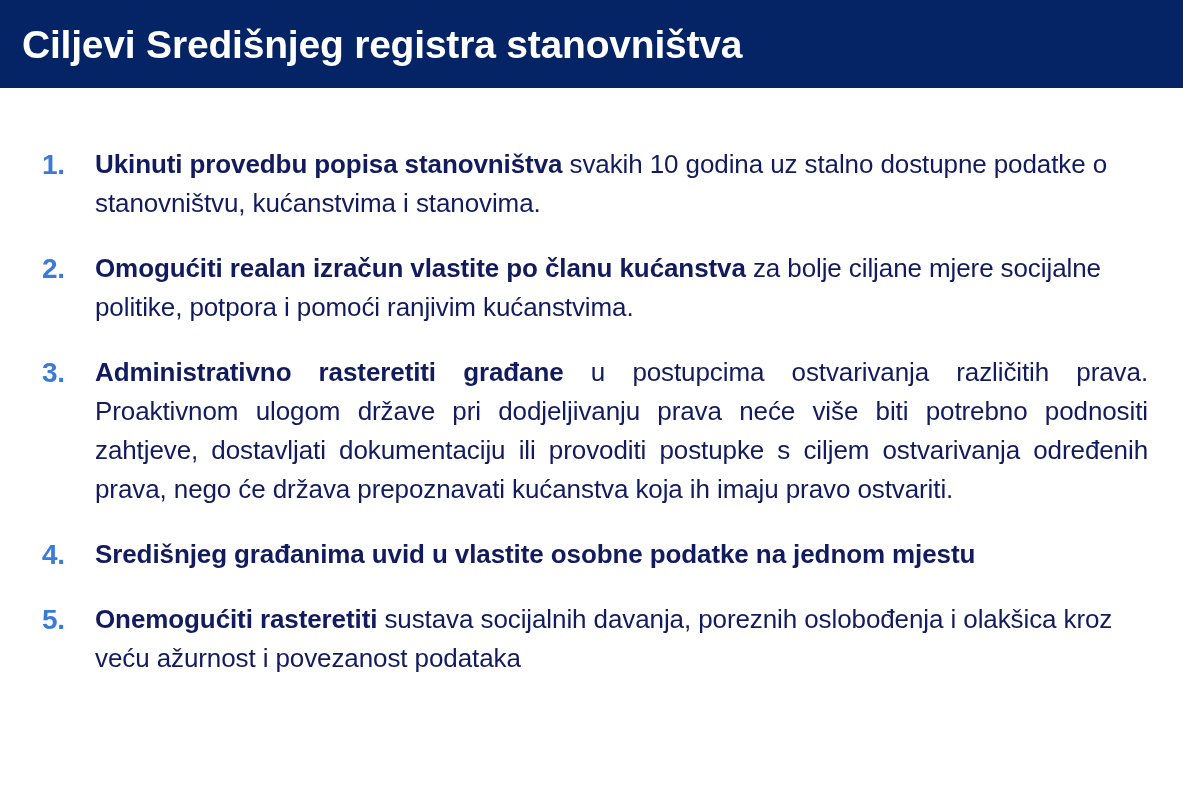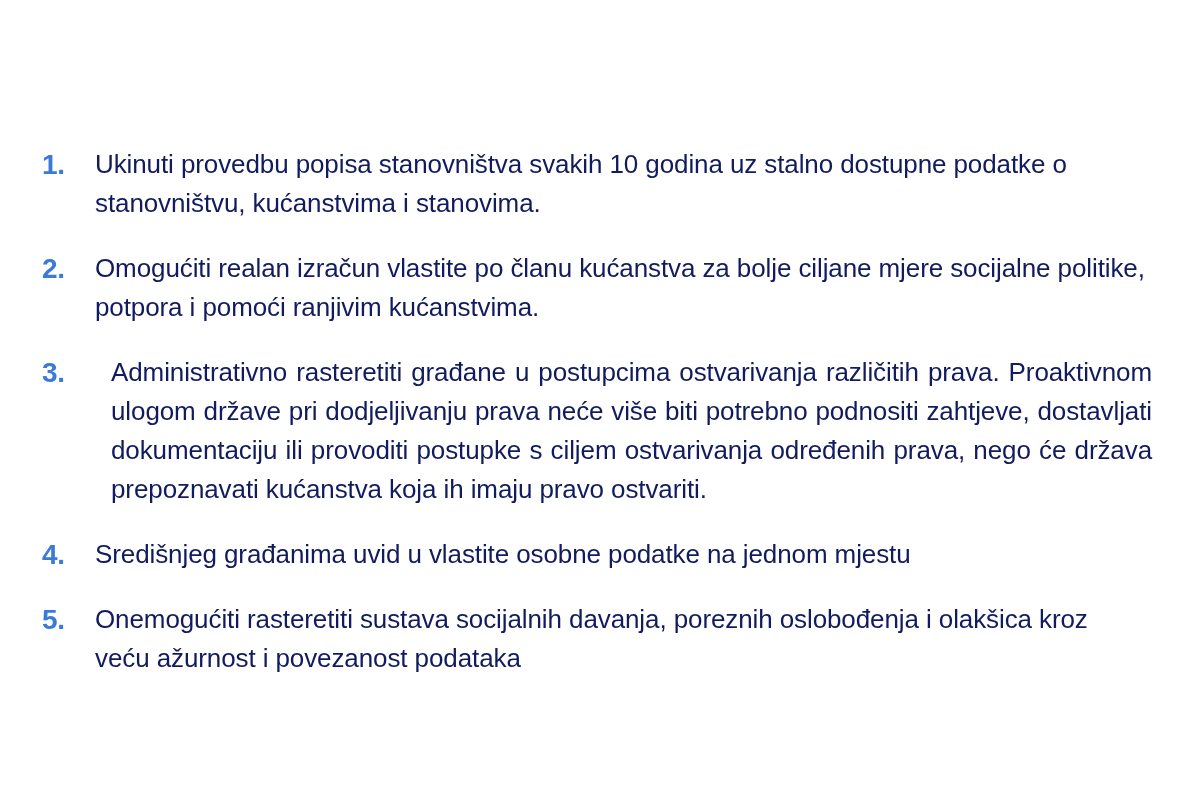--- a/index.html
+++ b/index.html
@@ -82,36 +82,38 @@
     color: #111b5e;
     font-size: 26px;
     line-height: 39px;
     letter-spacing: -0.1px;
     max-width: 1053px;
   }
 
   .item-text.justify {
     text-align: justify;
     text-align-last: left;
-    margin-left: 16px;
   }
 
   .lead {
-    font-weight: normal;
+    font-weight: bold;
   }
 
   .rest {
     font-weight: normal;
   }
 </style>
 </head>
 <body>
 
 <div class="slide">
 
+  <div class="title-bar">
+    <div class="title-text">Ciljevi Središnjeg registra stanovništva</div>
+  </div>
 
   <div class="content">
     <div class="list">
 
       <div class="item">
         <div class="marker">1.</div>
         <div class="item-text"><span class="lead">Ukinuti provedbu popisa stanovništva</span><span class="rest"> svakih 10 godina uz stalno dostupne podatke o stanovništvu, kućanstvima i stanovima.</span></div>
       </div>
 
       <div class="item">

